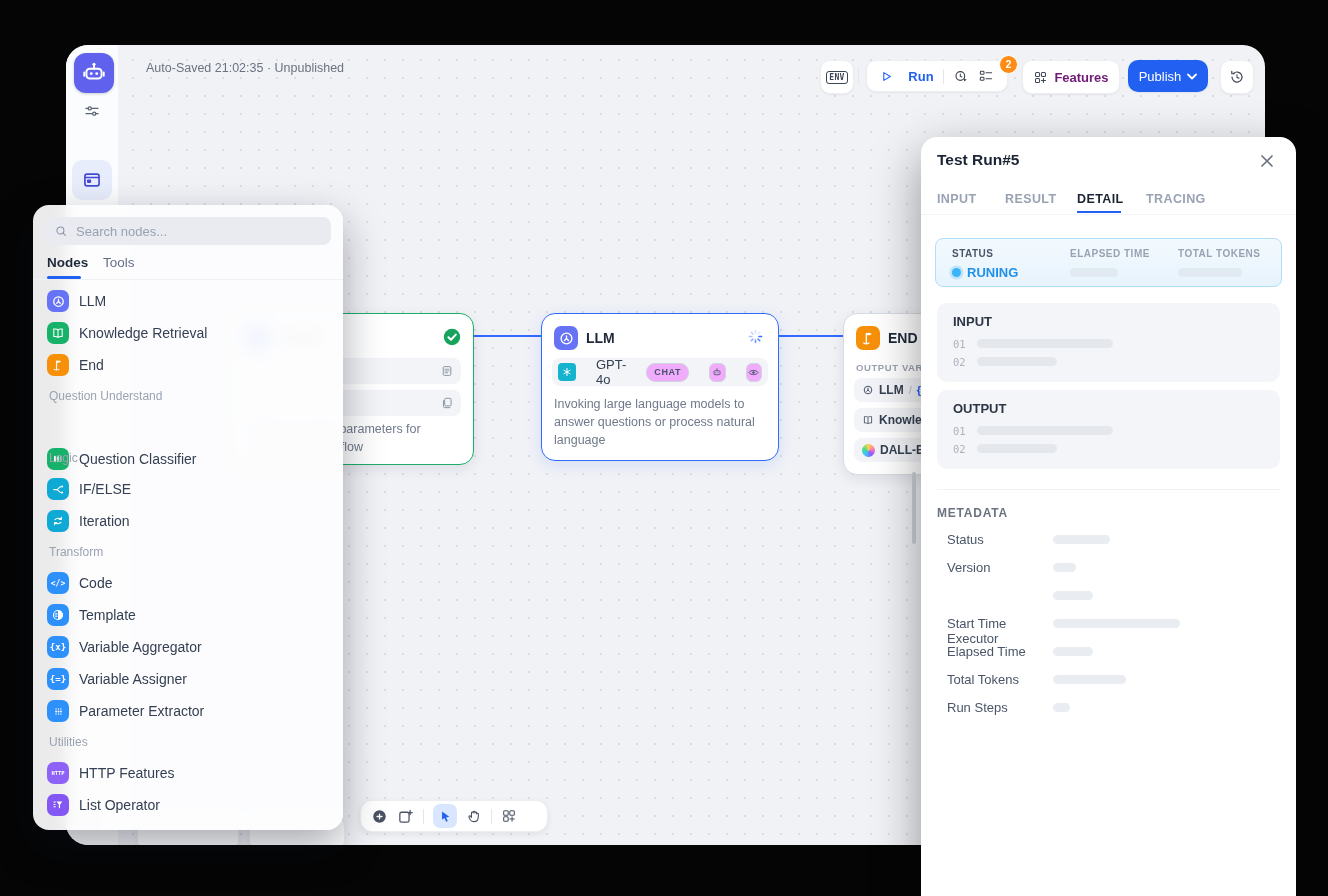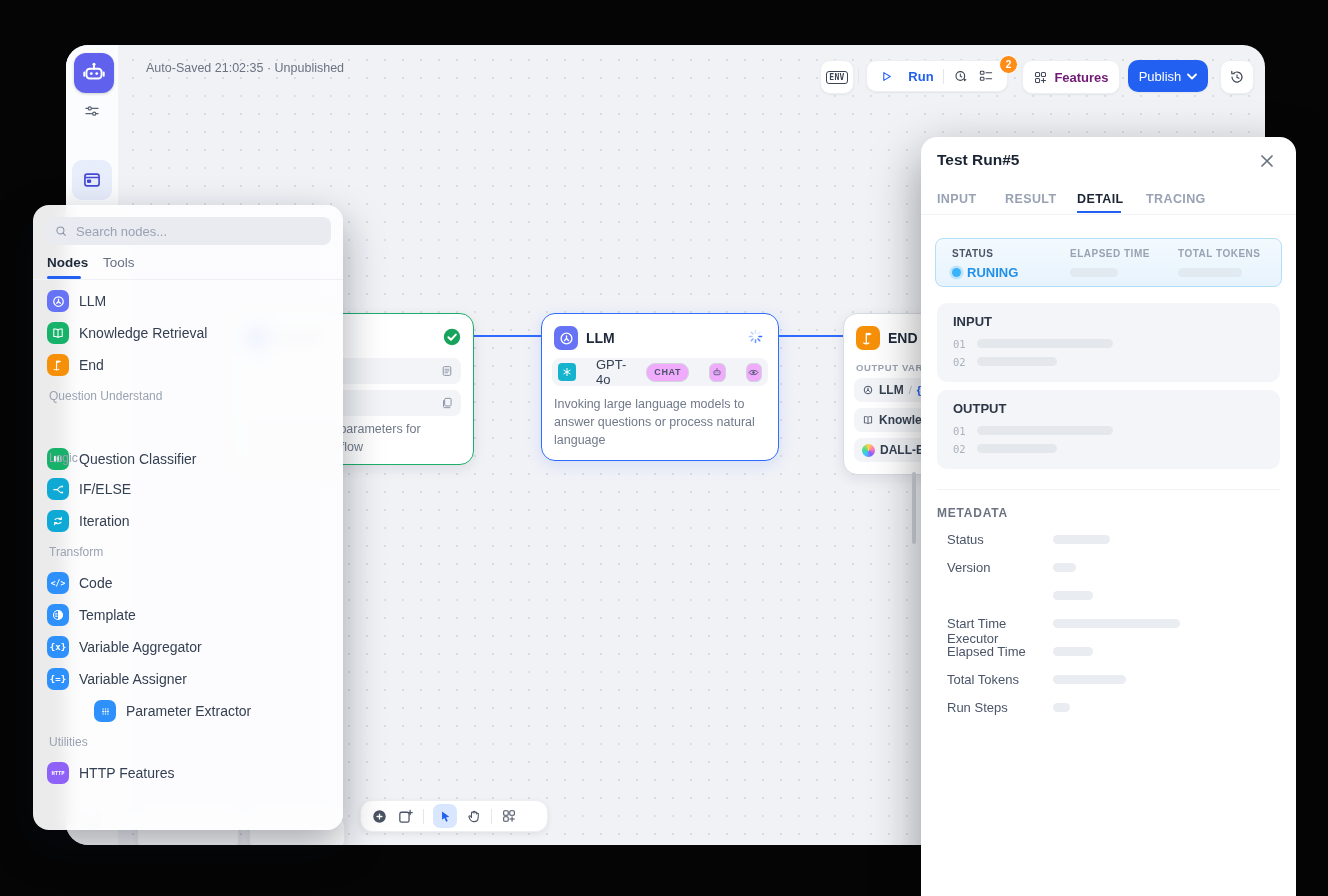--- a/index.html
+++ b/index.html
@@ -442,21 +442,21 @@
           <span class="glyph" style="font-size:9px;">{x}</span>
         </span>
       <span class="nlabel">Variable Aggregator</span>
     </div>
     <div class="nrow" style="top:459px;">
       <span class="nicon" style="background:#2e90fa;">
           <span class="glyph" style="font-size:9px;">{=}</span>
         </span>
       <span class="nlabel">Variable Assigner</span>
     </div>
-    <div class="nrow" style="top:491px;margin-left:47px;">
+    <div class="nrow" style="top:491px;">
       <span class="nicon" style="background:#2e90fa;">
           <svg width="13" height="13" viewBox="0 0 24 24">
             <g fill="#fff">
               <circle cx="7.5" cy="7.5" r="1.3"></circle>
               <circle cx="12" cy="7.5" r="1.3"></circle>
               <circle cx="16.5" cy="7.5" r="1.3"></circle>
               <circle cx="7.5" cy="12" r="1.7"></circle>
               <circle cx="12" cy="12" r="1.7"></circle>
               <circle cx="16.5" cy="12" r="1.7"></circle>
               <circle cx="7.5" cy="16.5" r="1.3"></circle>
@@ -467,20 +467,29 @@
         </span>
       <span class="nlabel">Parameter Extractor</span>
     </div>
 
     <div class="nsec" style="top:530px;">Utilities</div>
     <div class="nrow" style="top:553px;">
       <span class="nicon" style="background:#8e62f6;">
           <span class="glyph" style="font-size:5.5px;">HTTP</span>
         </span>
       <span class="nlabel">HTTP Features</span>
+    </div>
+    <div class="nrow" style="top:585px;">
+      <span class="nicon" style="background:#8457f4;">
+          <svg width="14" height="14" viewBox="0 0 24 24" fill="none">
+            <path d="M5 7h2.5 M5 11h2 M5 15h2.5" stroke="#fff" stroke-width="1.8" stroke-linecap="round"></path>
+            <path d="M9.5 6 h10 l-4 5 v5.5 l-2 1.5 v-7 Z" fill="#fff"></path>
+          </svg>
+        </span>
+      <span class="nlabel">List Operator</span>
     </div>
   </div>
 
   <div class="rpanel">
     <div class="rtitle">Test Run#5</div>
     <span class="abs" style="left:340px;top:18px;">
       <svg width="12" height="12" viewBox="0 0 12 12">
           <path d="M1 1 L11 11 M11 1 L1 11" stroke="#6b7280" stroke-width="1.7" stroke-linecap="round"></path>
         </svg>
     </span>

